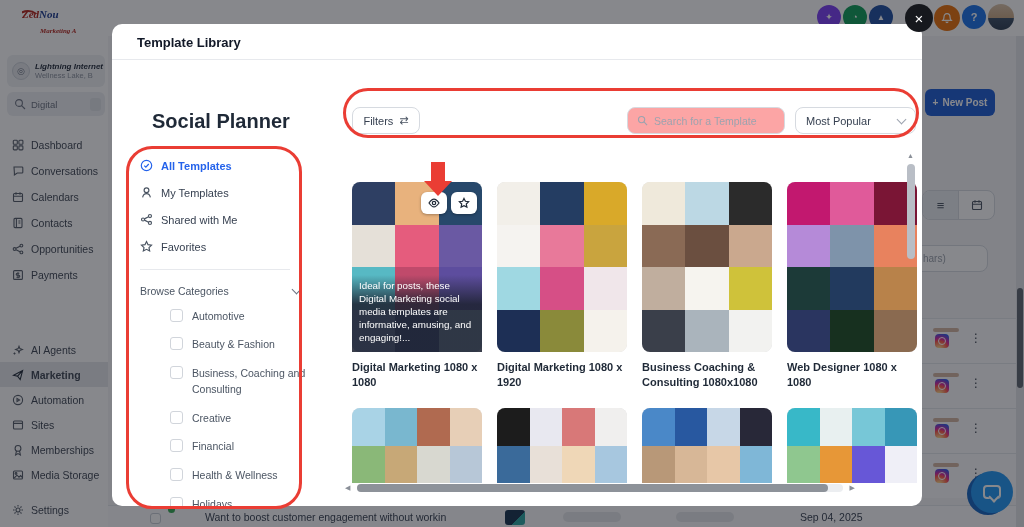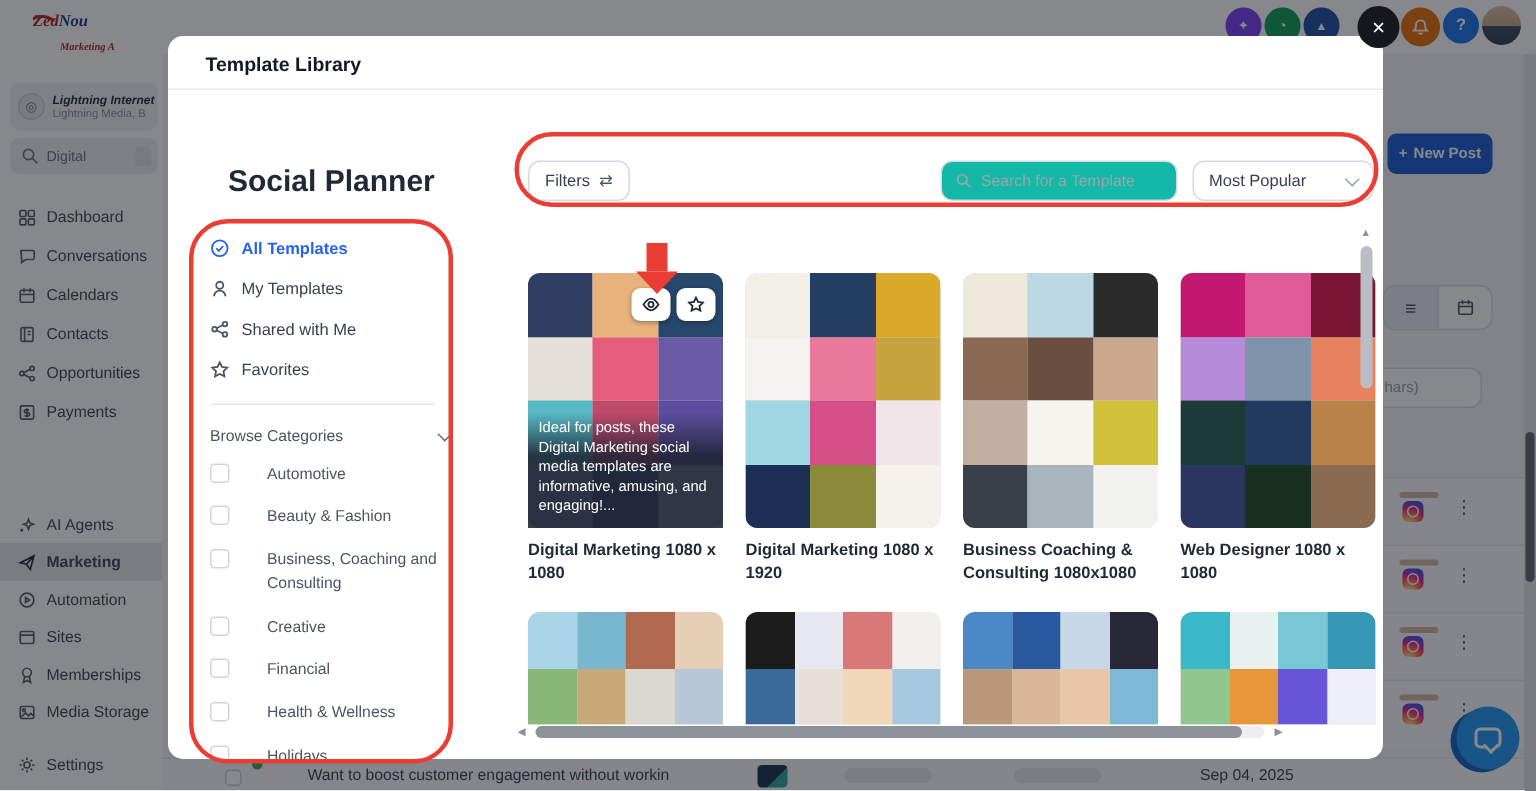--- a/index.html
+++ b/index.html
@@ -87,29 +87,29 @@
   .panel { position:absolute; left:28px; top:128px; width:170px; }
   .pnav-item { display:flex; align-items:center; gap:8px; height:27px; font-size:11px; color:#374151; }
   .pnav-item.active { color:#2563eb; font-weight:bold; }
   .pnav-item svg { stroke:#4b5563; fill:none; stroke-width:1.1; }
   .pnav-item.active svg { stroke:#2563eb; }
   .panel-divider { height:1px; background:#e7e9ed; margin:9px 0 10px 0; width:150px; }
   .browse-head { display:flex; align-items:center; justify-content:space-between; width:160px; height:22px;
                  font-size:10.5px; color:#4b5563; }
   .chev { width:7px; height:7px; border-right:1.4px solid #6b7280; border-bottom:1.4px solid #6b7280;
           transform:rotate(45deg); margin-top:-3px; }
-  .cat-item { display:flex; align-items:flex-start; gap:25px; padding:6.5px 0; font-size:10.5px; color:#4b5563; }
+  .cat-item { display:flex; align-items:flex-start; gap:9px; padding:6.5px 0; font-size:10.5px; color:#4b5563;justify-content:flex-end; }
   .checkbox { width:13px; height:13px; border:1px solid #d1d5db; border-radius:3px; background:#fff; flex:0 0 auto; margin-top:0px; }
   .cat-label { width:118px; line-height:1.5; }
 
   
   .filters-btn { position:absolute; left:240px; top:83px; width:68px; height:27px; border:1px solid #d6dae0; border-radius:8px;
                  background:#fff; display:flex; align-items:center; justify-content:center; gap:6px; font-size:11px; color:#374151; }
   .tmpl-search { position:absolute; left:515px; top:83px; width:158px; height:27px; border:1px solid #d6dae0; border-radius:8px;
-                 background:#14b8a6; display:flex; align-items:center; gap:6px; padding:0 9px; }
+                 background:#fca5a5; display:flex; align-items:center; gap:6px; padding:0 9px; }
   .tmpl-search svg { stroke:#9ca3af; fill:none; stroke-width:1.2; flex:0 0 auto; }
   .tmpl-search input { border:none; outline:none; width:100%; font-size:10.5px; color:#374151; font-family:inherit; background:transparent; }
   .tmpl-search input::placeholder { color:#9ca3af; }
   .sort-dd { position:absolute; left:683px; top:83px; width:121px; height:27px; border:1px solid #d6dae0; border-radius:8px;
              background:#fff; display:flex; align-items:center; justify-content:space-between; padding:0 10px; font-size:11px; color:#374151; }
   .sort-dd .chev { border-color:#9ca3af; }
 
   
   .card { position:absolute; width:130px; }
   .card-img { position:relative; width:130px; height:170px; border-radius:8px; overflow:hidden; background:#ddd;
@@ -179,21 +179,21 @@
       <div class="logo">
         <span class="swoosh"></span>
         <span class="logo-red">Zed</span><span class="logo-blue">Nou</span>
       </div>
       <div class="logo-sub">Marketing A</div>
 
       <div class="account">
         <span class="acc-ic">◎</span>
         <span>
           <div class="acc-name">Lightning Internet</div>
-          <div class="acc-sub">Lightning Media, B</div>
+          <div class="acc-sub">Wellness Lake, B</div>
         </span>
       </div>
 
       <div class="side-search">
         <svg class="sicon" width="11" height="11" viewBox="0 0 12 12" style="stroke:#6b7280;">
             <circle cx="5" cy="5" r="3.4"></circle>
             <path d="M7.6 7.6 11 11"></path>
           </svg>
         <span>Digital</span>
         <span class="kbd"></span>

